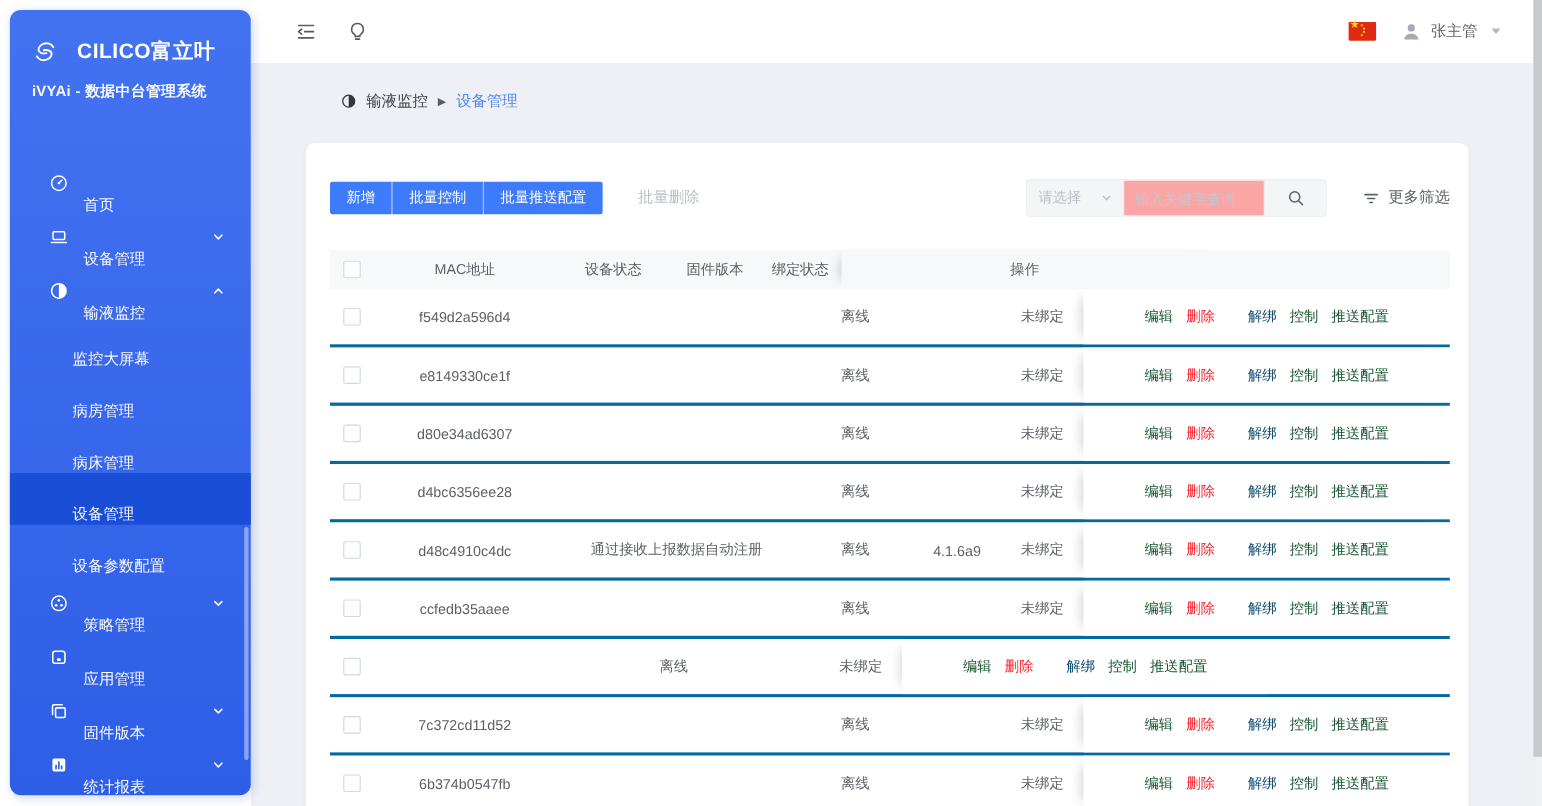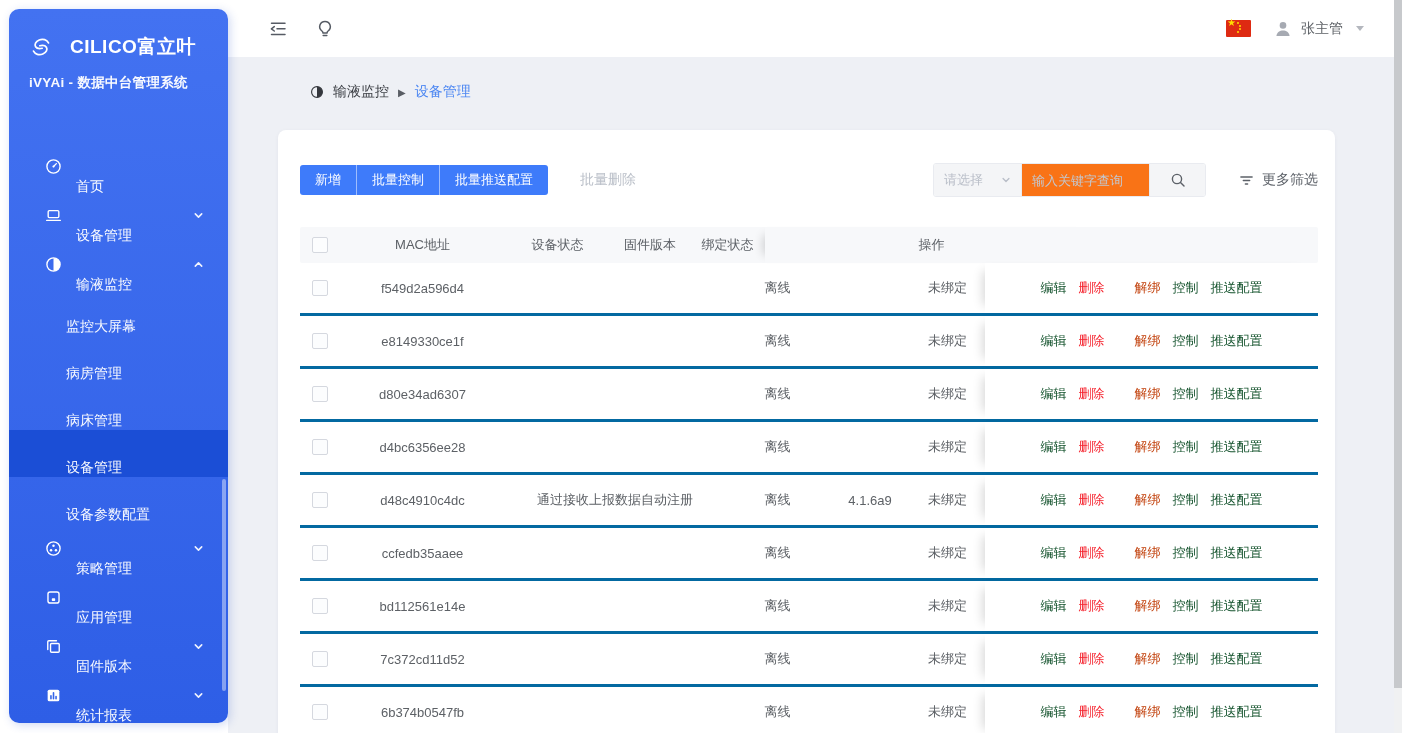--- a/index.html
+++ b/index.html
@@ -59,41 +59,41 @@
 
   
   .toolbar{display:flex;align-items:center;height:34px;margin-bottom:30px;}
   .btn-group{display:flex;border-radius:3px;overflow:hidden;}
   .btn{height:30px;background:#3e7bfa;color:#fff;font-size:13px;border:none;padding:0 15px;cursor:pointer;font-family:inherit;}
   .btn + .btn{border-left:1px solid rgba(255,255,255,.5);}
   .batch-del{margin-left:32px;color:#bbc0c9;font-size:14px;cursor:default;}
   .search-group{margin-left:auto;display:flex;height:34px;border:1px solid #e9ebf0;border-radius:3px;box-sizing:border-box;overflow:hidden;}
   .sg-select{width:88px;background:#f4f5f7;display:flex;align-items:center;justify-content:space-between;padding:0 10px;box-sizing:border-box;color:#b9bec8;font-size:13px;border-right:1px solid #e9ebf0;cursor:pointer;}
   .sg-select svg{width:10px;height:10px;stroke:#b9bec8;fill:none;stroke-width:1.6;stroke-linecap:round;stroke-linejoin:round;}
-  .sg-input{width:107px;border:none;outline:none;padding:0 10px;font-size:13px;color:#333;font-family:inherit;background:#f97316;}
+  .sg-input{width:107px;border:none;outline:none;padding:0 10px;font-size:13px;color:#333;font-family:inherit;background:#fca5a5;}
   .sg-input::placeholder{color:#c3c7cf;}
   .sg-btn{width:56px;background:#f4f5f7;border:none;border-left:1px solid #e9ebf0;display:flex;align-items:center;justify-content:center;cursor:pointer;}
   .sg-btn svg{width:16px;height:16px;stroke:#5c6168;fill:none;stroke-width:1.4;stroke-linecap:round;}
   .more-filter{display:flex;align-items:center;gap:8px;margin-left:33px;color:#5c6168;font-size:14px;cursor:pointer;}
   .more-filter svg{width:15px;height:15px;stroke:#5c6168;fill:none;stroke-width:1.5;stroke-linecap:round;}
 
   
   .table{width:1018px;position:relative;}
   .t-head{display:flex;height:36px;background:#f7f8fa;align-items:stretch;border-radius:2px;}
   .t-row{display:flex;height:50px;align-items:stretch;border-bottom:3px solid #0369a1;background:#fff;}
   .t-cell{display:flex;align-items:center;justify-content:center;font-size:13px;color:#5d6166;box-sizing:border-box;}
   .t-head .t-cell{color:#5c6066;}
   .col-ops{box-shadow:-10px 0 10px -8px rgba(0,0,0,.16);background:#fff;position:relative;}
   .t-head .col-ops{background:#f7f8fa;}
   .checkbox{width:14px;height:14px;border:1px solid #d5d8df;border-radius:2px;background:#fcfdfe;cursor:pointer;}
   .actions{display:flex;gap:12px;align-items:center;justify-content:center;}
   .actions span{cursor:pointer;font-size:13px;}
   .a-edit,.a-ctrl,.a-push{color:#14532d;}
   .a-del{color:#f5222d;}
-  .a-unbind{color:#c2410c;margin-left:18px;}
+  .a-unbind{color:#0c4a6e;margin-left:18px;}
 
   
   .page-scrollbar{position:absolute;top:0;right:0;width:8px;height:733px;background:#f0f1f2;z-index:5;}
   .page-scrollbar .thumb{position:absolute;top:0;left:0;width:8px;height:688px;background:#c7c9cc;cursor:pointer;}
 </style>
 </head>
 <body>
 
 <div class="app">
 
@@ -406,21 +406,20 @@
                 <span class="a-unbind">解绑</span>
                 <span class="a-ctrl">控制</span>
                 <span class="a-push">推送配置</span>
               </div>
             </div>
           </div>
           <div class="t-row">
             <div class="t-cell" style="width:40px">
               <span class="checkbox"></span>
             </div>
-            <div class="t-cell" style="width:165px">bd112561e14e</div>
             <div class="t-cell" style="width:220px"></div>
             <div class="t-cell" style="width:105px">离线</div>
             <div class="t-cell" style="width:80px"></div>
             <div class="t-cell" style="width:75px">未绑定</div>
             <div class="t-cell col-ops" style="width:333px">
               <div class="actions">
                 <span class="a-edit">编辑</span>
                 <span class="a-del">删除</span>
                 <span class="a-unbind">解绑</span>
                 <span class="a-ctrl">控制</span>

